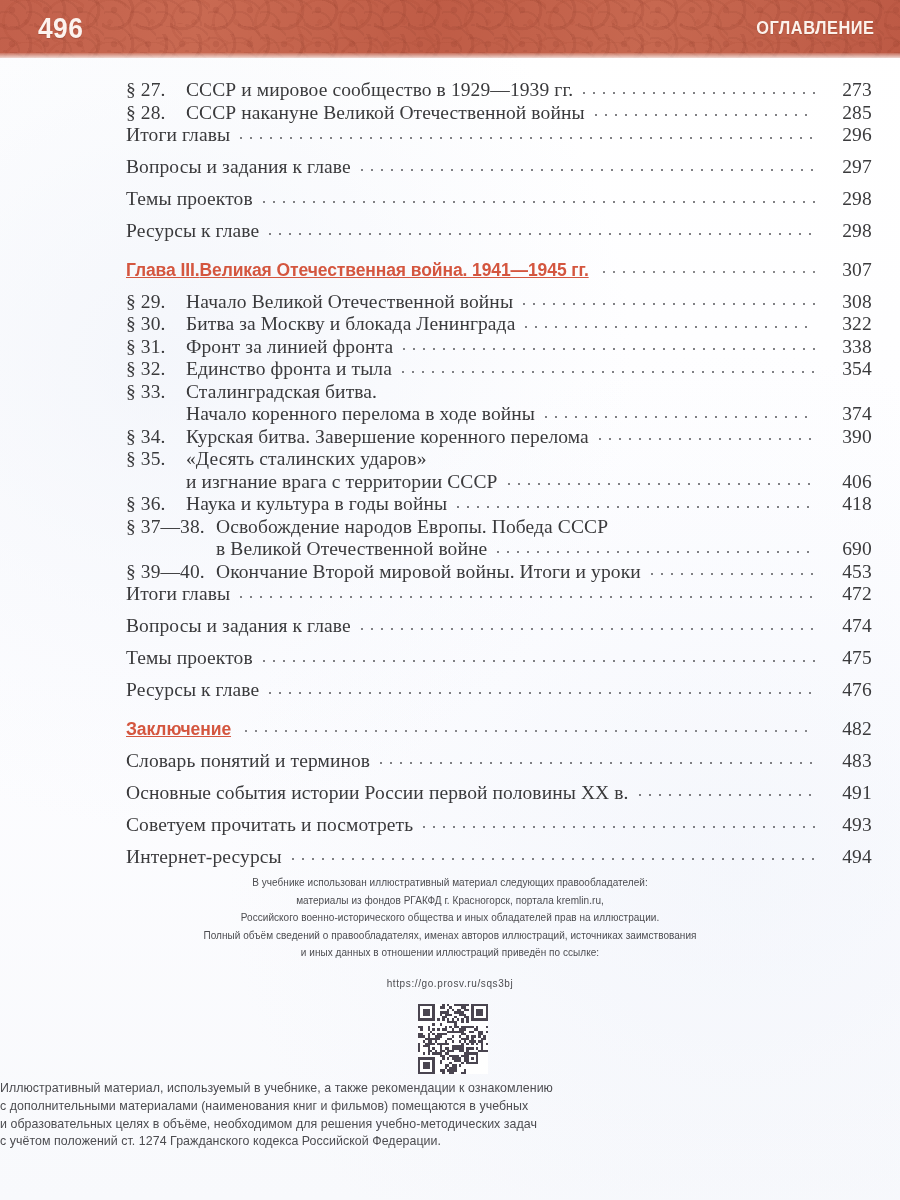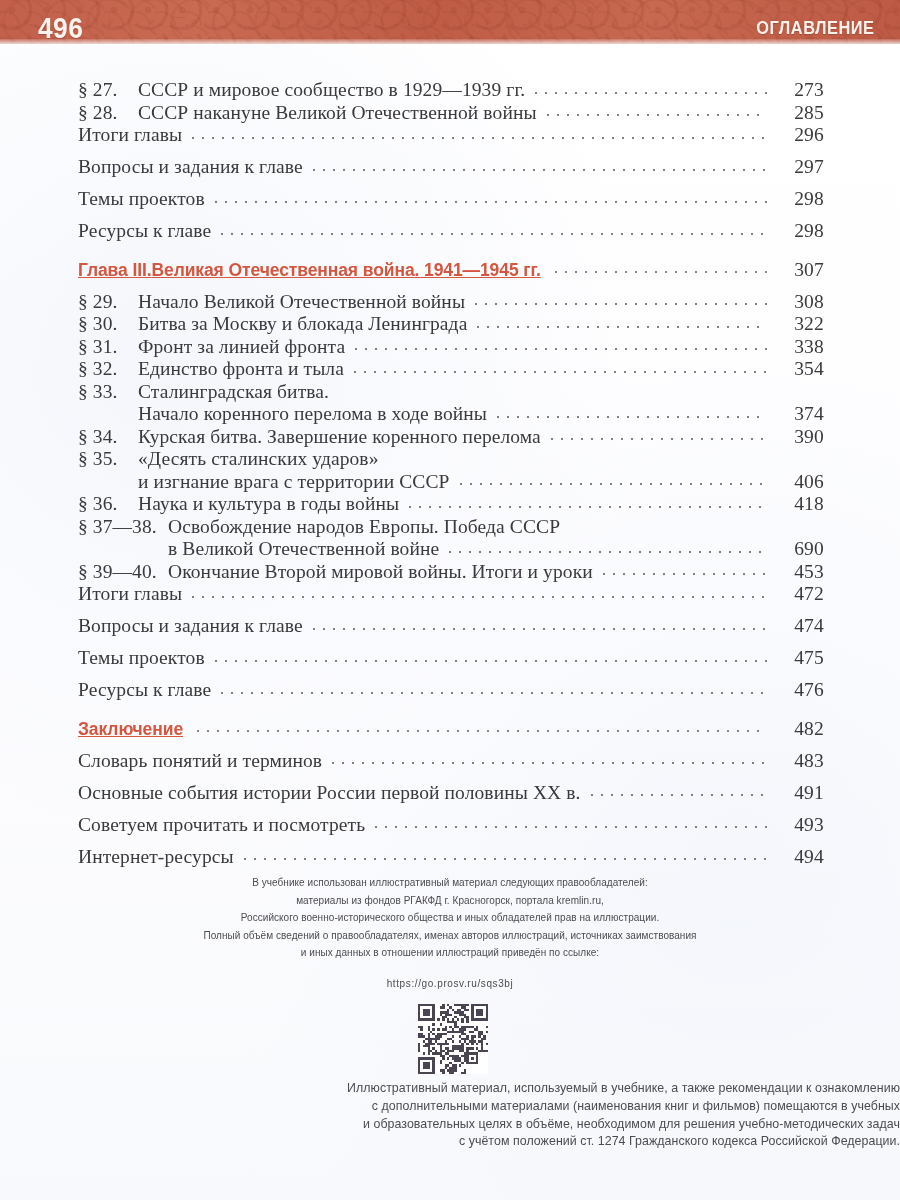--- a/index.html
+++ b/index.html
@@ -25,21 +25,21 @@
       radial-gradient(circle at 82% 72%, rgba(238,242,250,0.5) 0%, rgba(255,255,255,0) 45%),
       linear-gradient(180deg, #ffffff 0%, #fdfdff 55%, #f8f9fc 100%);
   }
 
   
   .header-band {
     position: absolute;
     left: 0;
     top: 0;
     width: 900px;
-    height: 44px;
+    height: 58px;
     background:
       radial-gradient(ellipse at 20% 40%, rgba(150,58,40,0.20) 0 6px, rgba(0,0,0,0) 7px),
       repeating-radial-gradient(circle at 12px 10px, rgba(140,55,38,0.16) 0 3.2px, rgba(0,0,0,0) 3.6px 17px),
       repeating-radial-gradient(circle at 26px 22px, rgba(160,66,44,0.13) 0 2.6px, rgba(0,0,0,0) 3.0px 21px),
       repeating-radial-gradient(circle at 5px 26px, rgba(120,48,32,0.10) 0 2.0px, rgba(0,0,0,0) 2.4px 13px),
       linear-gradient(100deg, #c2604b 0%, #c96a52 22%, #bf5c46 48%, #c76850 72%, #bd5a45 100%);
     background-size: 100% 100%, 34px 34px, 42px 42px, 26px 26px, 100% 100%;
     overflow: hidden;
   }
   .header-band::after {
@@ -84,20 +84,21 @@
     width: 746px;
   }
 
   .toc-row {
     display: flex;
     align-items: flex-end;
     width: 100%;
     color: #3a3a3c;
     font-size: 19.5px;
     line-height: 1.0;
+    margin-left: 48px;
   }
   .toc-row.gap-before { margin-top: 19px; }
   .toc-row.tight      { margin-top: 3px; }
   .toc-row.normal     { margin-top: 12.5px; }
 
   .lbl {
     flex: 0 0 auto;
     white-space: nowrap;
     letter-spacing: 0.1px;
   }
@@ -173,21 +174,21 @@
     height: 70px;
   }
   .qr-wrap svg { display: block; width: 92px; height: 70px; }
 
   
   .legal {
     position: absolute;
     left: 0;
     top: 1080px;
     width: 900px;
-    text-align: right;
+    text-align: left;
     font-family: "Liberation Sans", "DejaVu Sans", sans-serif;
     font-size: 12.4px;
     line-height: 17.8px;
     color: #4c4c50;
     letter-spacing: 0.05px;
   }
   .legal .line { white-space: nowrap; }
 </style>
 </head>
 <body>

